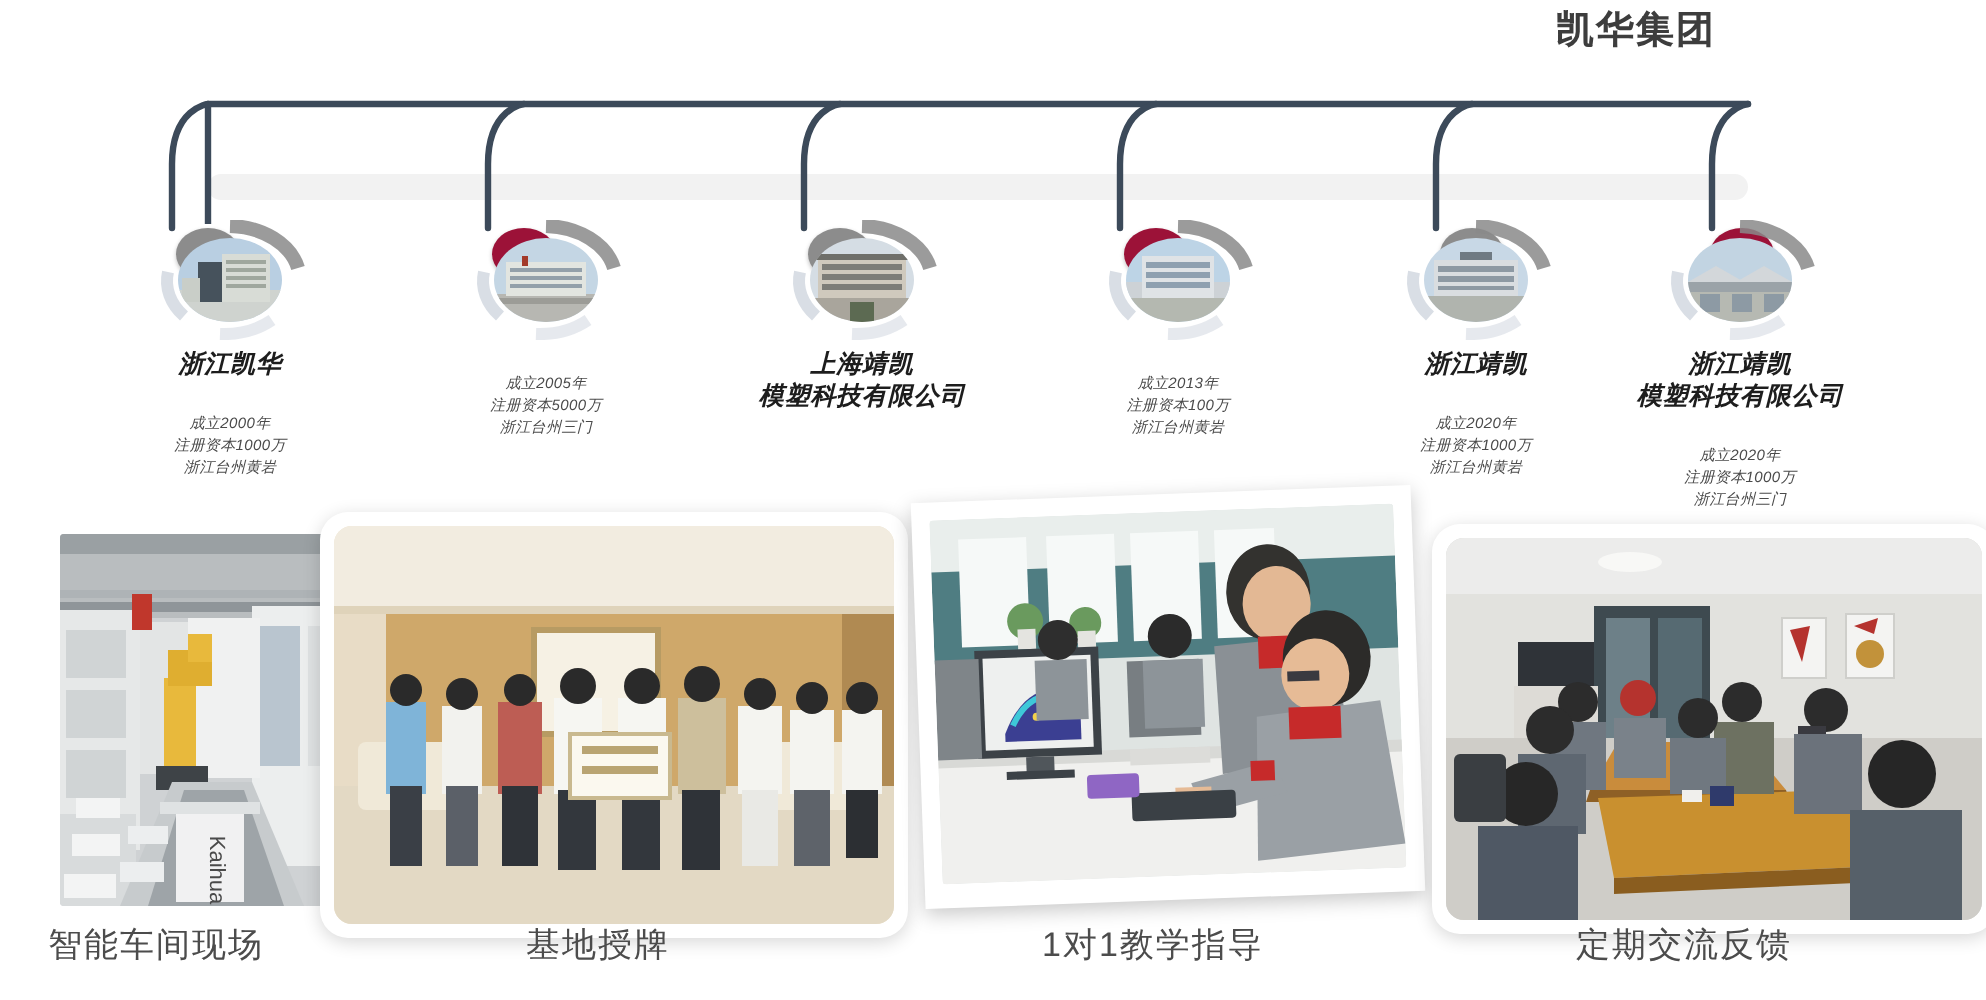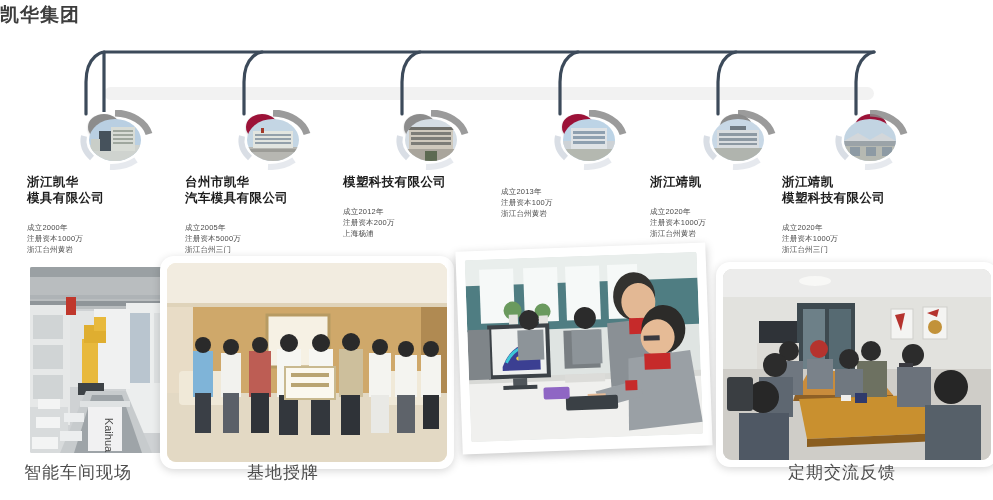--- a/index.html
+++ b/index.html
@@ -3,39 +3,39 @@
 <meta charset="utf-8">
 <style>
   html,body{margin:0;padding:0;}
   body{
     width:993px;height:500px;overflow:hidden;position:relative;
     background:#ffffff;
     font-family:"Liberation Sans","DejaVu Sans",sans-serif;
   }
   
   .page-title{
-    position:absolute;left:0;top:2px;width:858px;text-align:left;
+    position:absolute;left:0;top:2px;width:858px;text-align:right;
     font-size:19px;font-weight:bold;color:#3d3d3d;letter-spacing:1px;
   }
   
   .timeline{position:absolute;left:0;top:40px;width:993px;height:70px;}
   .timeline-track{
     position:absolute;left:104px;top:47px;width:770px;height:13px;
     background:#f2f2f2;border-radius:7px;
   }
   .timeline-svg{position:absolute;left:0;top:0;}
   .node{
     position:absolute;top:74px;width:32px;height:26px;border-radius:50%;
     display:flex;align-items:center;justify-content:center;
     color:#fff;font-size:11px;font-weight:bold;
     box-shadow:0 1px 2px rgba(0,0,0,.25);
   }
   
   .companies{position:absolute;left:0;top:110px;width:993px;height:150px;}
-  .company{position:absolute;top:0;width:176px;}
+  .company{position:absolute;top:0;width:176px;text-align:center;font-style:italic;}
   .thumb-wrap{
     position:relative;width:78px;height:60px;margin:0 auto 4px auto;
   }
   .thumb-ring{position:absolute;left:0;top:0;}
   .thumb-photo{
     position:absolute;left:13px;top:9px;width:52px;height:42px;
     border-radius:50%;overflow:hidden;
   }
   .thumb-photo svg{display:block;}
   .c-name{
@@ -127,21 +127,20 @@
           <rect x="24" y="15" width="20" height="2" fill="#9fa79e"></rect>
           <rect x="24" y="19" width="20" height="2" fill="#9fa79e"></rect>
           <rect x="24" y="23" width="20" height="2" fill="#9fa79e"></rect>
           <rect x="10" y="12" width="12" height="20" fill="#46525c"></rect>
           <rect x="2" y="20" width="9" height="12" fill="#c9cec8"></rect>
         </svg>
       </div>
     </div>
     <div class="c-name">
       <div>浙江凯华</div>
-      <div>模具有限公司</div>
     </div>
     <div class="c-meta">
       <div>成立2000年</div>
       <div>注册资本1000万</div>
       <div>浙江台州黄岩</div>
     </div>
   </div>
 
   <div class="company" style="left:185px;">
     <div class="thumb-wrap">
@@ -156,24 +155,20 @@
           <rect x="0" y="28" width="52" height="14" fill="#b7b7b2"></rect>
           <rect x="6" y="12" width="40" height="17" fill="#e2e5e0"></rect>
           <rect x="8" y="15" width="36" height="2" fill="#93a0aa"></rect>
           <rect x="8" y="19" width="36" height="2" fill="#93a0aa"></rect>
           <rect x="8" y="23" width="36" height="2" fill="#93a0aa"></rect>
           <rect x="14" y="9" width="3" height="5" fill="#a33a2a"></rect>
           <rect x="0" y="30" width="52" height="3" fill="#9c9c97"></rect>
         </svg>
       </div>
     </div>
-    <div class="c-name">
-      <div>台州市凯华</div>
-      <div>汽车模具有限公司</div>
-    </div>
     <div class="c-meta">
       <div>成立2005年</div>
       <div>注册资本5000万</div>
       <div>浙江台州三门</div>
     </div>
   </div>
 
   <div class="company" style="left:343px;">
     <div class="thumb-wrap">
       <svg class="thumb-ring" width="78" height="60" viewBox="0 0 78 60">
@@ -188,26 +183,22 @@
           <rect x="4" y="10" width="44" height="20" fill="#cfc9bd"></rect>
           <rect x="6" y="13" width="40" height="3" fill="#7d7d78"></rect>
           <rect x="6" y="18" width="40" height="3" fill="#7d7d78"></rect>
           <rect x="6" y="23" width="40" height="3" fill="#7d7d78"></rect>
           <rect x="0" y="8" width="52" height="3" fill="#6f6f6a"></rect>
           <rect x="20" y="32" width="12" height="10" fill="#5c6a52"></rect>
         </svg>
       </div>
     </div>
     <div class="c-name">
+      <div>上海靖凯</div>
       <div>模塑科技有限公司</div>
-    </div>
-    <div class="c-meta">
-      <div>成立2012年</div>
-      <div>注册资本200万</div>
-      <div>上海杨浦</div>
     </div>
   </div>
 
   <div class="company" style="left:501px;">
     <div class="thumb-wrap">
       <svg class="thumb-ring" width="78" height="60" viewBox="0 0 78 60">
         <path d="M39 3 A36 27 0 0 1 73 24" stroke="#8a8a8a" stroke-width="7" fill="none" opacity=".85"></path>
         <path d="M16 48 A36 27 0 0 1 8 26" stroke="#cfd6de" stroke-width="6" fill="none" opacity=".8"></path>
         <path d="M60 50 A36 27 0 0 1 34 57" stroke="#e3e7ec" stroke-width="6" fill="none" opacity=".9"></path>
       </svg>
@@ -380,21 +371,21 @@
         <rect x="254" y="92" width="20" height="42" fill="#f4f4f0"></rect>
           <circle cx="264" cy="86" r="8" fill="#2a2a2a"></circle>
         <rect x="256" y="132" width="16" height="34" fill="#2c2f33"></rect>
       </g>
 
       <rect x="118" y="104" width="50" height="32" fill="#fbf8ef" stroke="#c9b98f" stroke-width="2"></rect>
       <rect x="124" y="110" width="38" height="4" fill="#b9a472"></rect>
       <rect x="124" y="120" width="38" height="4" fill="#b9a472"></rect>
     </svg>
   </div>
-  <div class="caption" style="left:247px;top:461px;">基地授牌</div>
+  <div class="caption" style="left:263px;top:461px;">基地授牌</div>
 
   <div class="photo-card card-tilt" style="left:459px;top:247px;width:232px;height:182px;">
     <svg class="ph-img" viewBox="0 0 232 182" preserveAspectRatio="none">
       <rect width="232" height="182" fill="#dfe4e2"></rect>
       <rect x="0" y="0" width="232" height="72" fill="#e9eeec"></rect>
       <rect x="0" y="26" width="232" height="46" fill="#4f7d82"></rect>
       <rect x="14" y="10" width="34" height="54" fill="#f6f9f8"></rect>
       <rect x="58" y="10" width="34" height="54" fill="#f6f9f8"></rect>
       <rect x="100" y="10" width="34" height="54" fill="#f6f9f8"></rect>
       <rect x="142" y="10" width="30" height="54" fill="#f6f9f8"></rect>
@@ -439,20 +430,21 @@
         <path d="M126 136 L168 126 L174 142 L132 152 Z" fill="#9aa0a5"></path>
         <rect x="118" y="138" width="18" height="10" fill="#e6bb96"></rect>
         <rect x="156" y="126" width="12" height="10" fill="#c62a2a"></rect>
       </g>
 
       <rect x="96" y="140" width="52" height="14" rx="2" fill="#3a4045"></rect>
       <rect x="74" y="130" width="26" height="12" rx="2" fill="#8f66c4"></rect>
       <rect x="96" y="118" width="40" height="8" fill="#dcdcd9"></rect>
     </svg>
   </div>
+  <div class="caption" style="left:521px;top:461px;">1对1教学指导</div>
 
   <div class="photo-card card-rounded" style="left:716px;top:262px;width:268px;height:191px;">
     <svg class="ph-img" viewBox="0 0 268 191" preserveAspectRatio="none">
       <rect width="268" height="191" fill="#d9d9d6"></rect>
       <rect x="0" y="0" width="268" height="30" fill="#ececeb"></rect>
       <ellipse cx="92" cy="12" rx="16" ry="5" fill="#f8f8f6"></ellipse>
       <rect x="0" y="28" width="268" height="72" fill="#e2e2de"></rect>
 
       <rect x="74" y="34" width="58" height="72" fill="#3e4a50"></rect>
       <rect x="80" y="40" width="22" height="62" fill="#6d8088"></rect>

